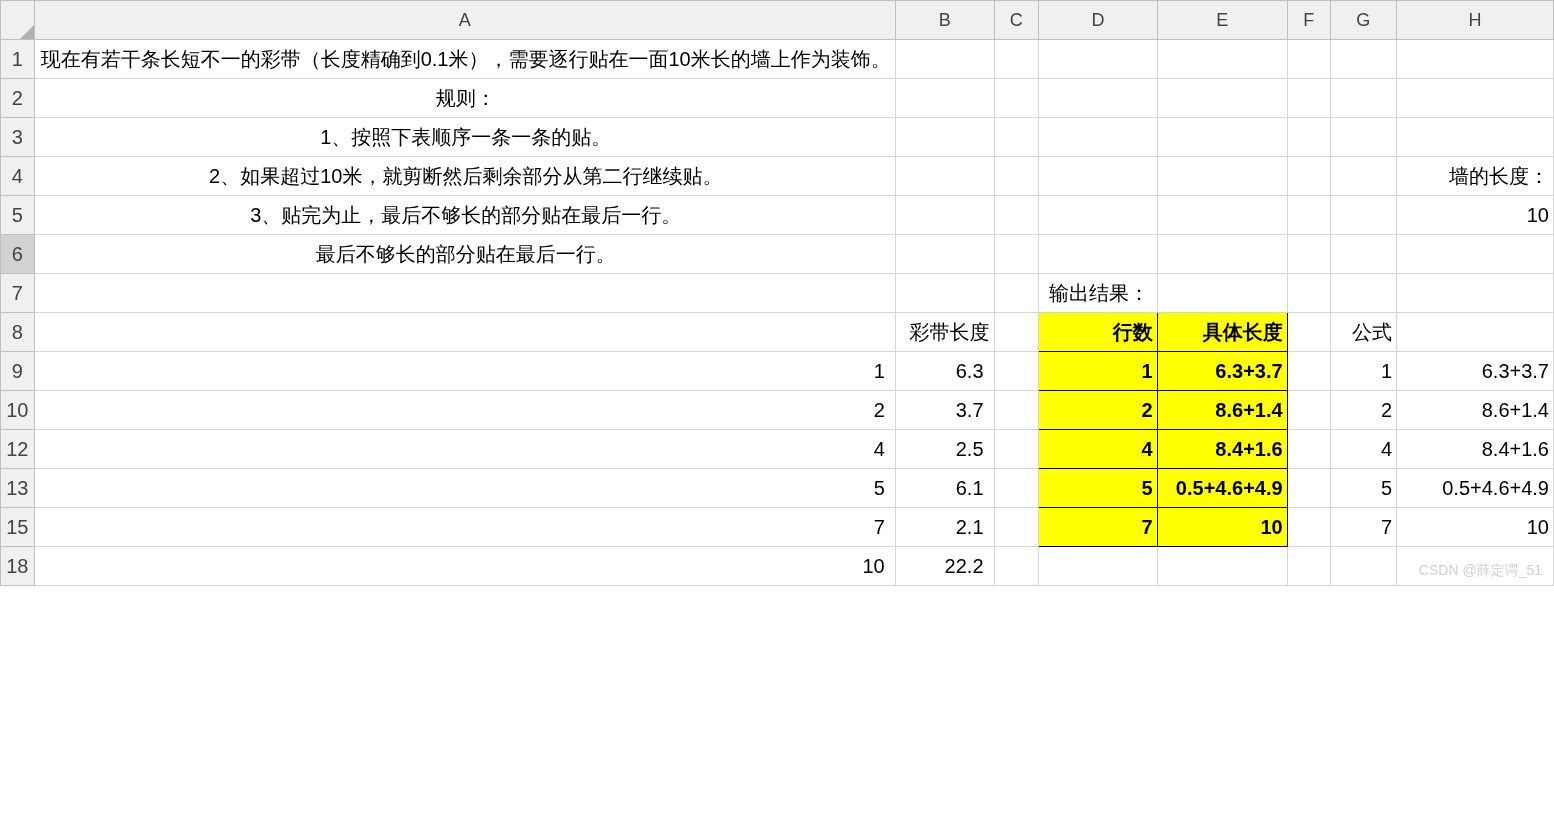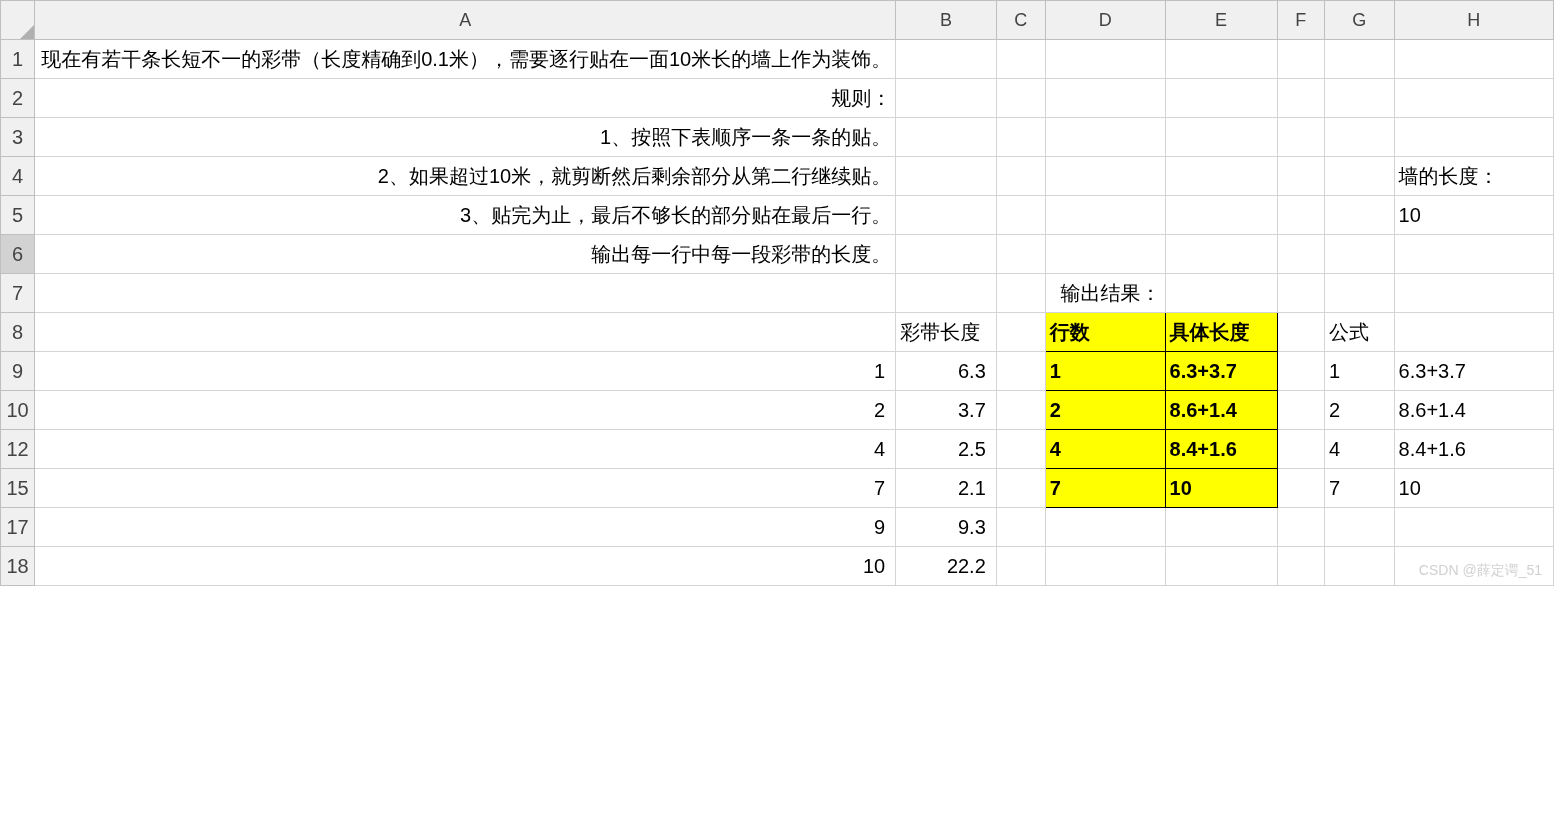--- a/index.html
+++ b/index.html
@@ -43,22 +43,22 @@
     .c-corner{ width:44px; }
     .c-A{ width:140px; }
     .c-B{ width:140px; }
     .c-C{ width:140px; }
     .c-D{ width:150px; }
     .c-E{ width:190px; }
     .c-F{ width:140px; }
     .c-G{ width:140px; }
     .c-H{ width:330px; }
     .al-r{ text-align:right; padding-right:10px;}
-    .al-c{ text-align:left;}
-    .al-l{ text-align:right; padding-left:6px;}
+    .al-c{ text-align:right;}
+    .al-l{ text-align:center; padding-left:6px;}
     .yellow{ background:#ffff00;font-weight:bold; }
     .bordered{ border:1px solid #000 !important;}
     .corner {
       background:#f0f0f0;
       position:relative;
       border:1px solid #bfbfbf;
     }
     .corner svg { position:absolute; right:0; bottom:0; }
     .watermark{
       position:absolute;
@@ -148,21 +148,21 @@
     <div class="cell c-C"></div>
     <div class="cell c-D"></div>
     <div class="cell c-E"></div>
     <div class="cell c-F"></div>
     <div class="cell c-G"></div>
     <div class="cell c-H al-c">10</div>
   </div>
 
   <div class="row">
     <div class="cell rowhdr selected">6</div>
-    <div class="cell c-A al-l">输出每一行中每一段彩带的长度。</div>
+    <div class="cell c-A al-l">最后不够长的部分贴在最后一行。</div>
     <div class="cell c-B"></div>
     <div class="cell c-C"></div>
     <div class="cell c-D"></div>
     <div class="cell c-E"></div>
     <div class="cell c-F"></div>
     <div class="cell c-G"></div>
     <div class="cell c-H"></div>
   </div>
 
   <div class="row">
@@ -219,46 +219,46 @@
     <div class="cell c-A al-r">4</div>
     <div class="cell c-B al-r">2.5</div>
     <div class="cell c-C"></div>
     <div class="cell c-D al-c yellow bordered">4</div>
     <div class="cell c-E al-c yellow bordered">8.4+1.6</div>
     <div class="cell c-F"></div>
     <div class="cell c-G al-c">4</div>
     <div class="cell c-H al-c">8.4+1.6</div>
   </div>
 
+  <div class="row">
+    <div class="cell rowhdr">13</div>
+    <div class="cell c-A al-r">5</div>
+    <div class="cell c-B al-r">6.1</div>
+    <div class="cell c-C"></div>
+    <div class="cell c-D al-c yellow bordered">5</div>
+    <div class="cell c-E al-c yellow bordered">0.5+4.6+4.9</div>
+    <div class="cell c-F"></div>
+    <div class="cell c-G al-c">5</div>
+    <div class="cell c-H al-c">0.5+4.6+4.9</div>
+  </div>
 
 
   <div class="row">
     <div class="cell rowhdr">15</div>
     <div class="cell c-A al-r">7</div>
     <div class="cell c-B al-r">2.1</div>
     <div class="cell c-C"></div>
     <div class="cell c-D al-c yellow bordered">7</div>
     <div class="cell c-E al-c yellow bordered">10</div>
     <div class="cell c-F"></div>
     <div class="cell c-G al-c">7</div>
     <div class="cell c-H al-c">10</div>
   </div>
 
 
-  <div class="row">
-    <div class="cell rowhdr">17</div>
-    <div class="cell c-A al-r">9</div>
-    <div class="cell c-B al-r">9.3</div>
-    <div class="cell c-C"></div>
-    <div class="cell c-D"></div>
-    <div class="cell c-E"></div>
-    <div class="cell c-F"></div>
-    <div class="cell c-G"></div>
-    <div class="cell c-H"></div>
-  </div>
 
   <div class="row">
     <div class="cell rowhdr">18</div>
     <div class="cell c-A al-r">10</div>
     <div class="cell c-B al-r">22.2</div>
     <div class="cell c-C"></div>
     <div class="cell c-D"></div>
     <div class="cell c-E"></div>
     <div class="cell c-F"></div>
     <div class="cell c-G"></div>

